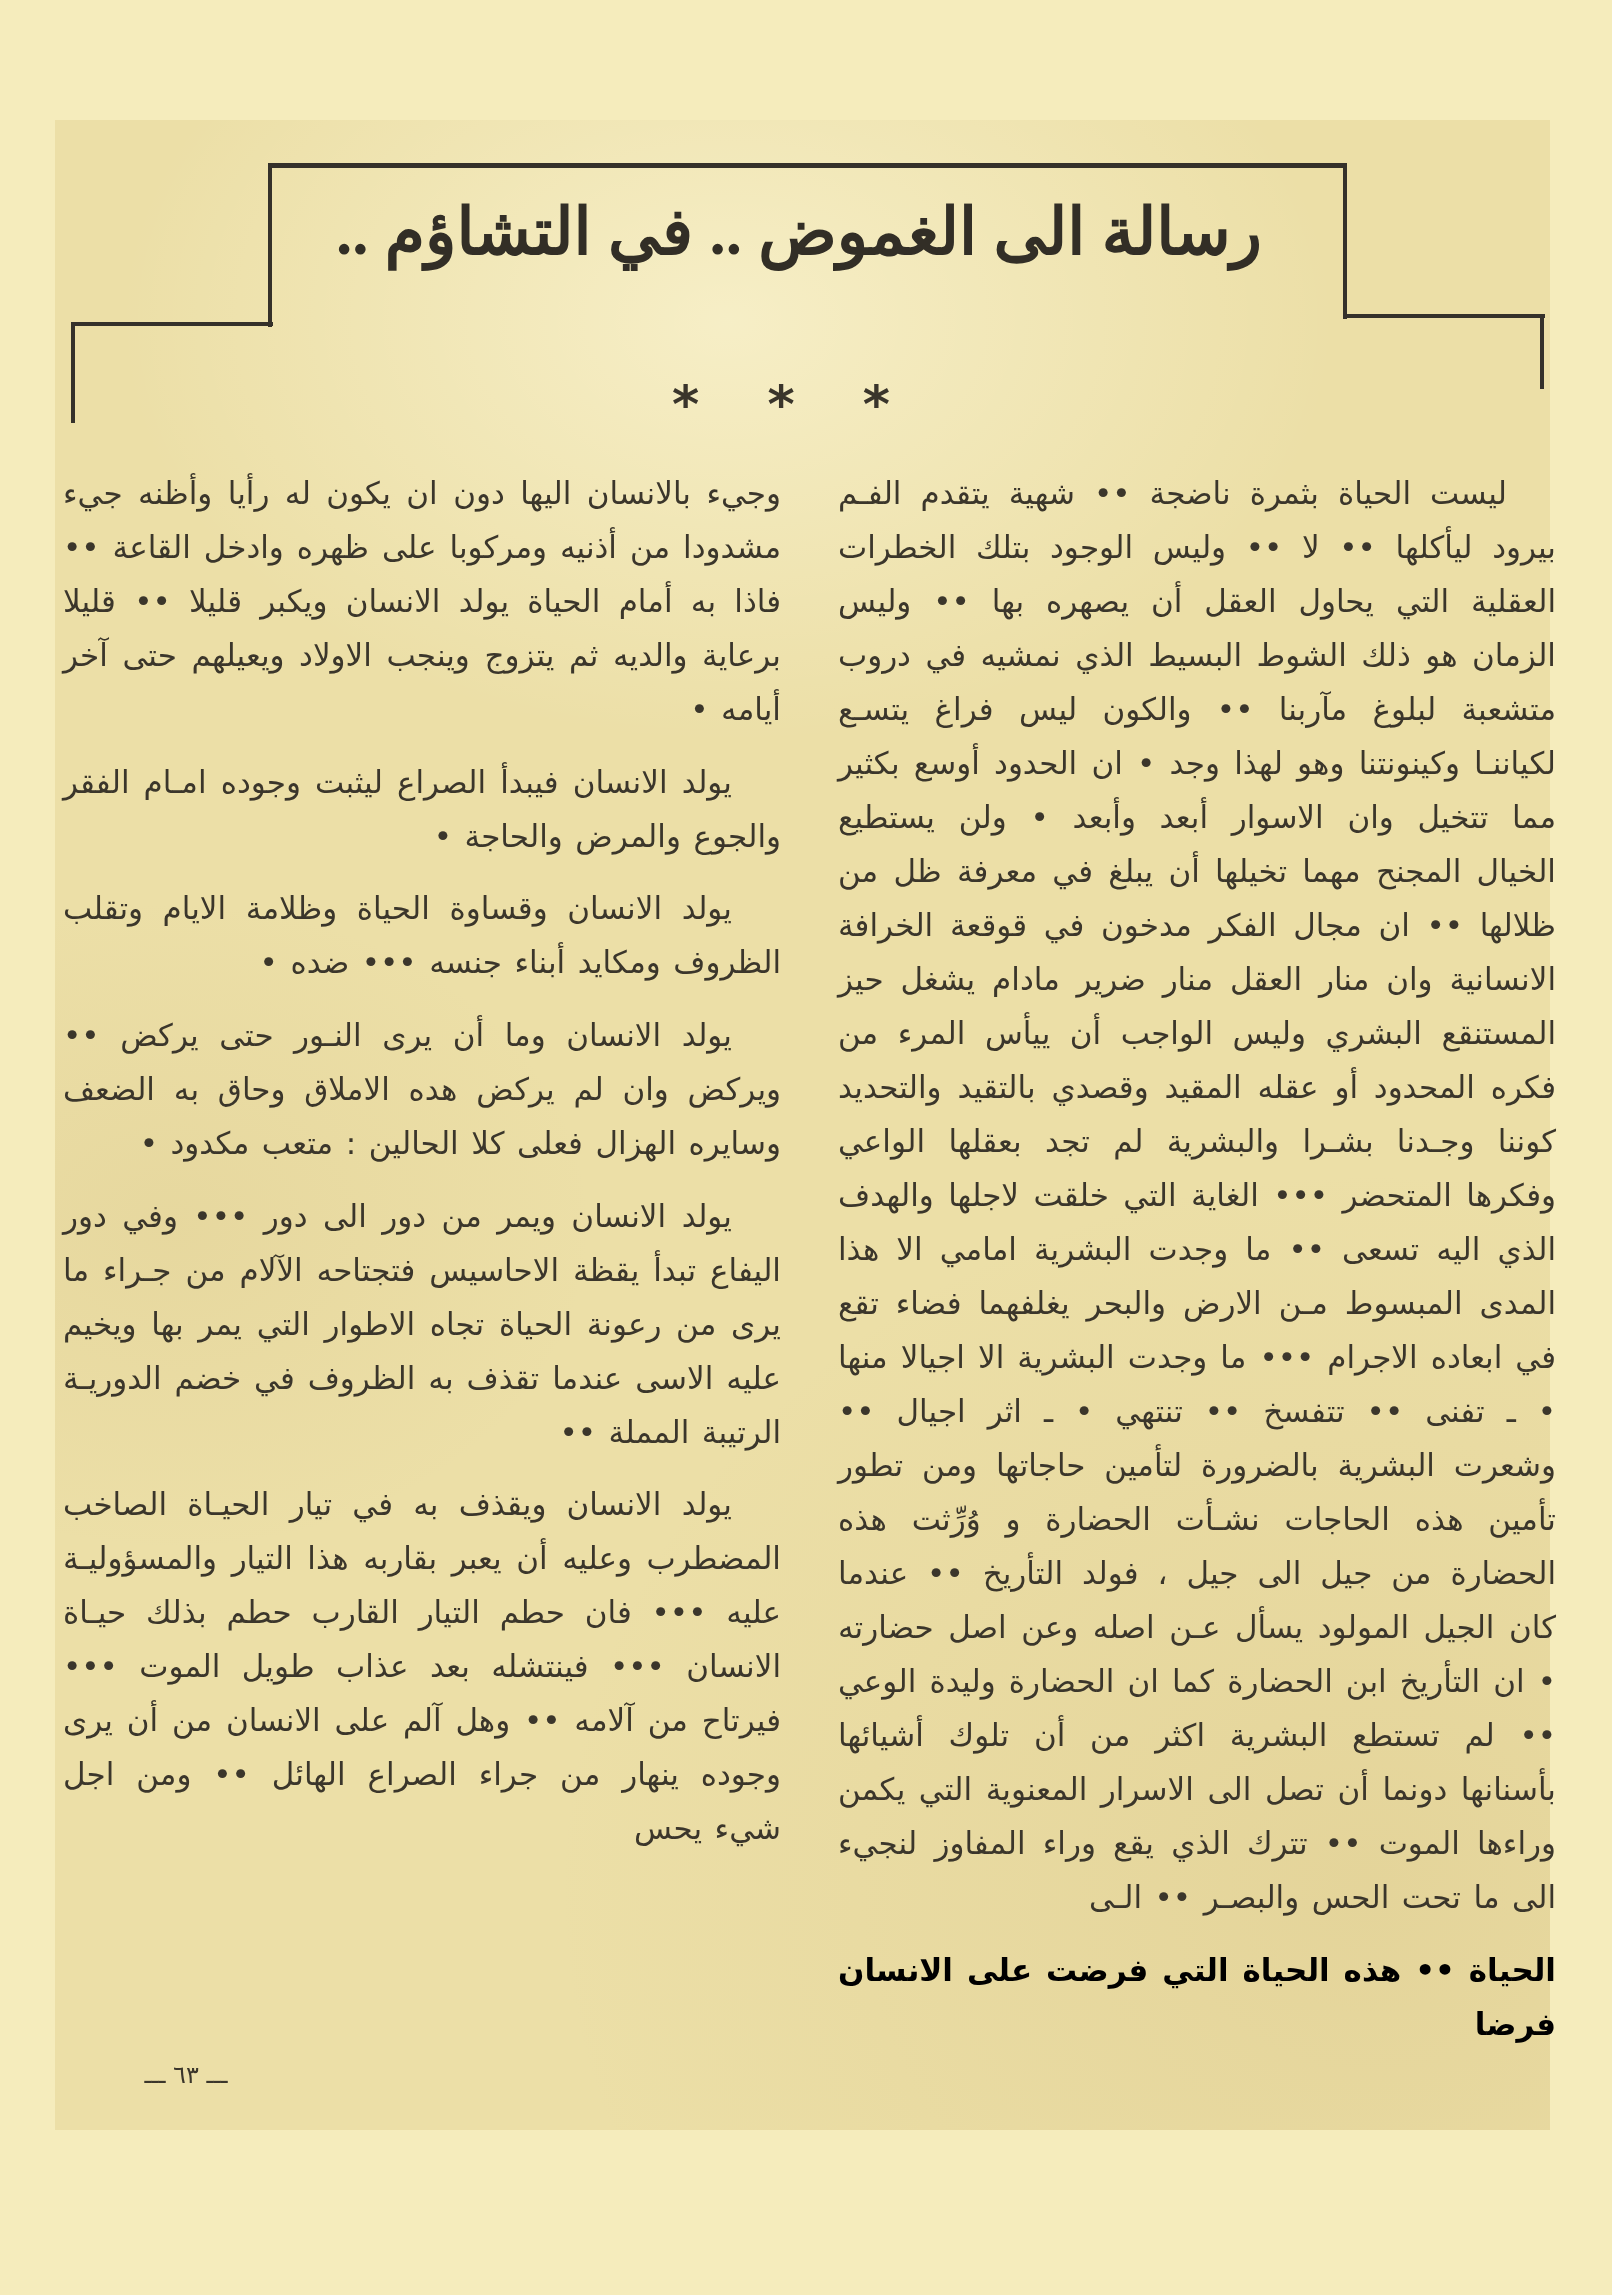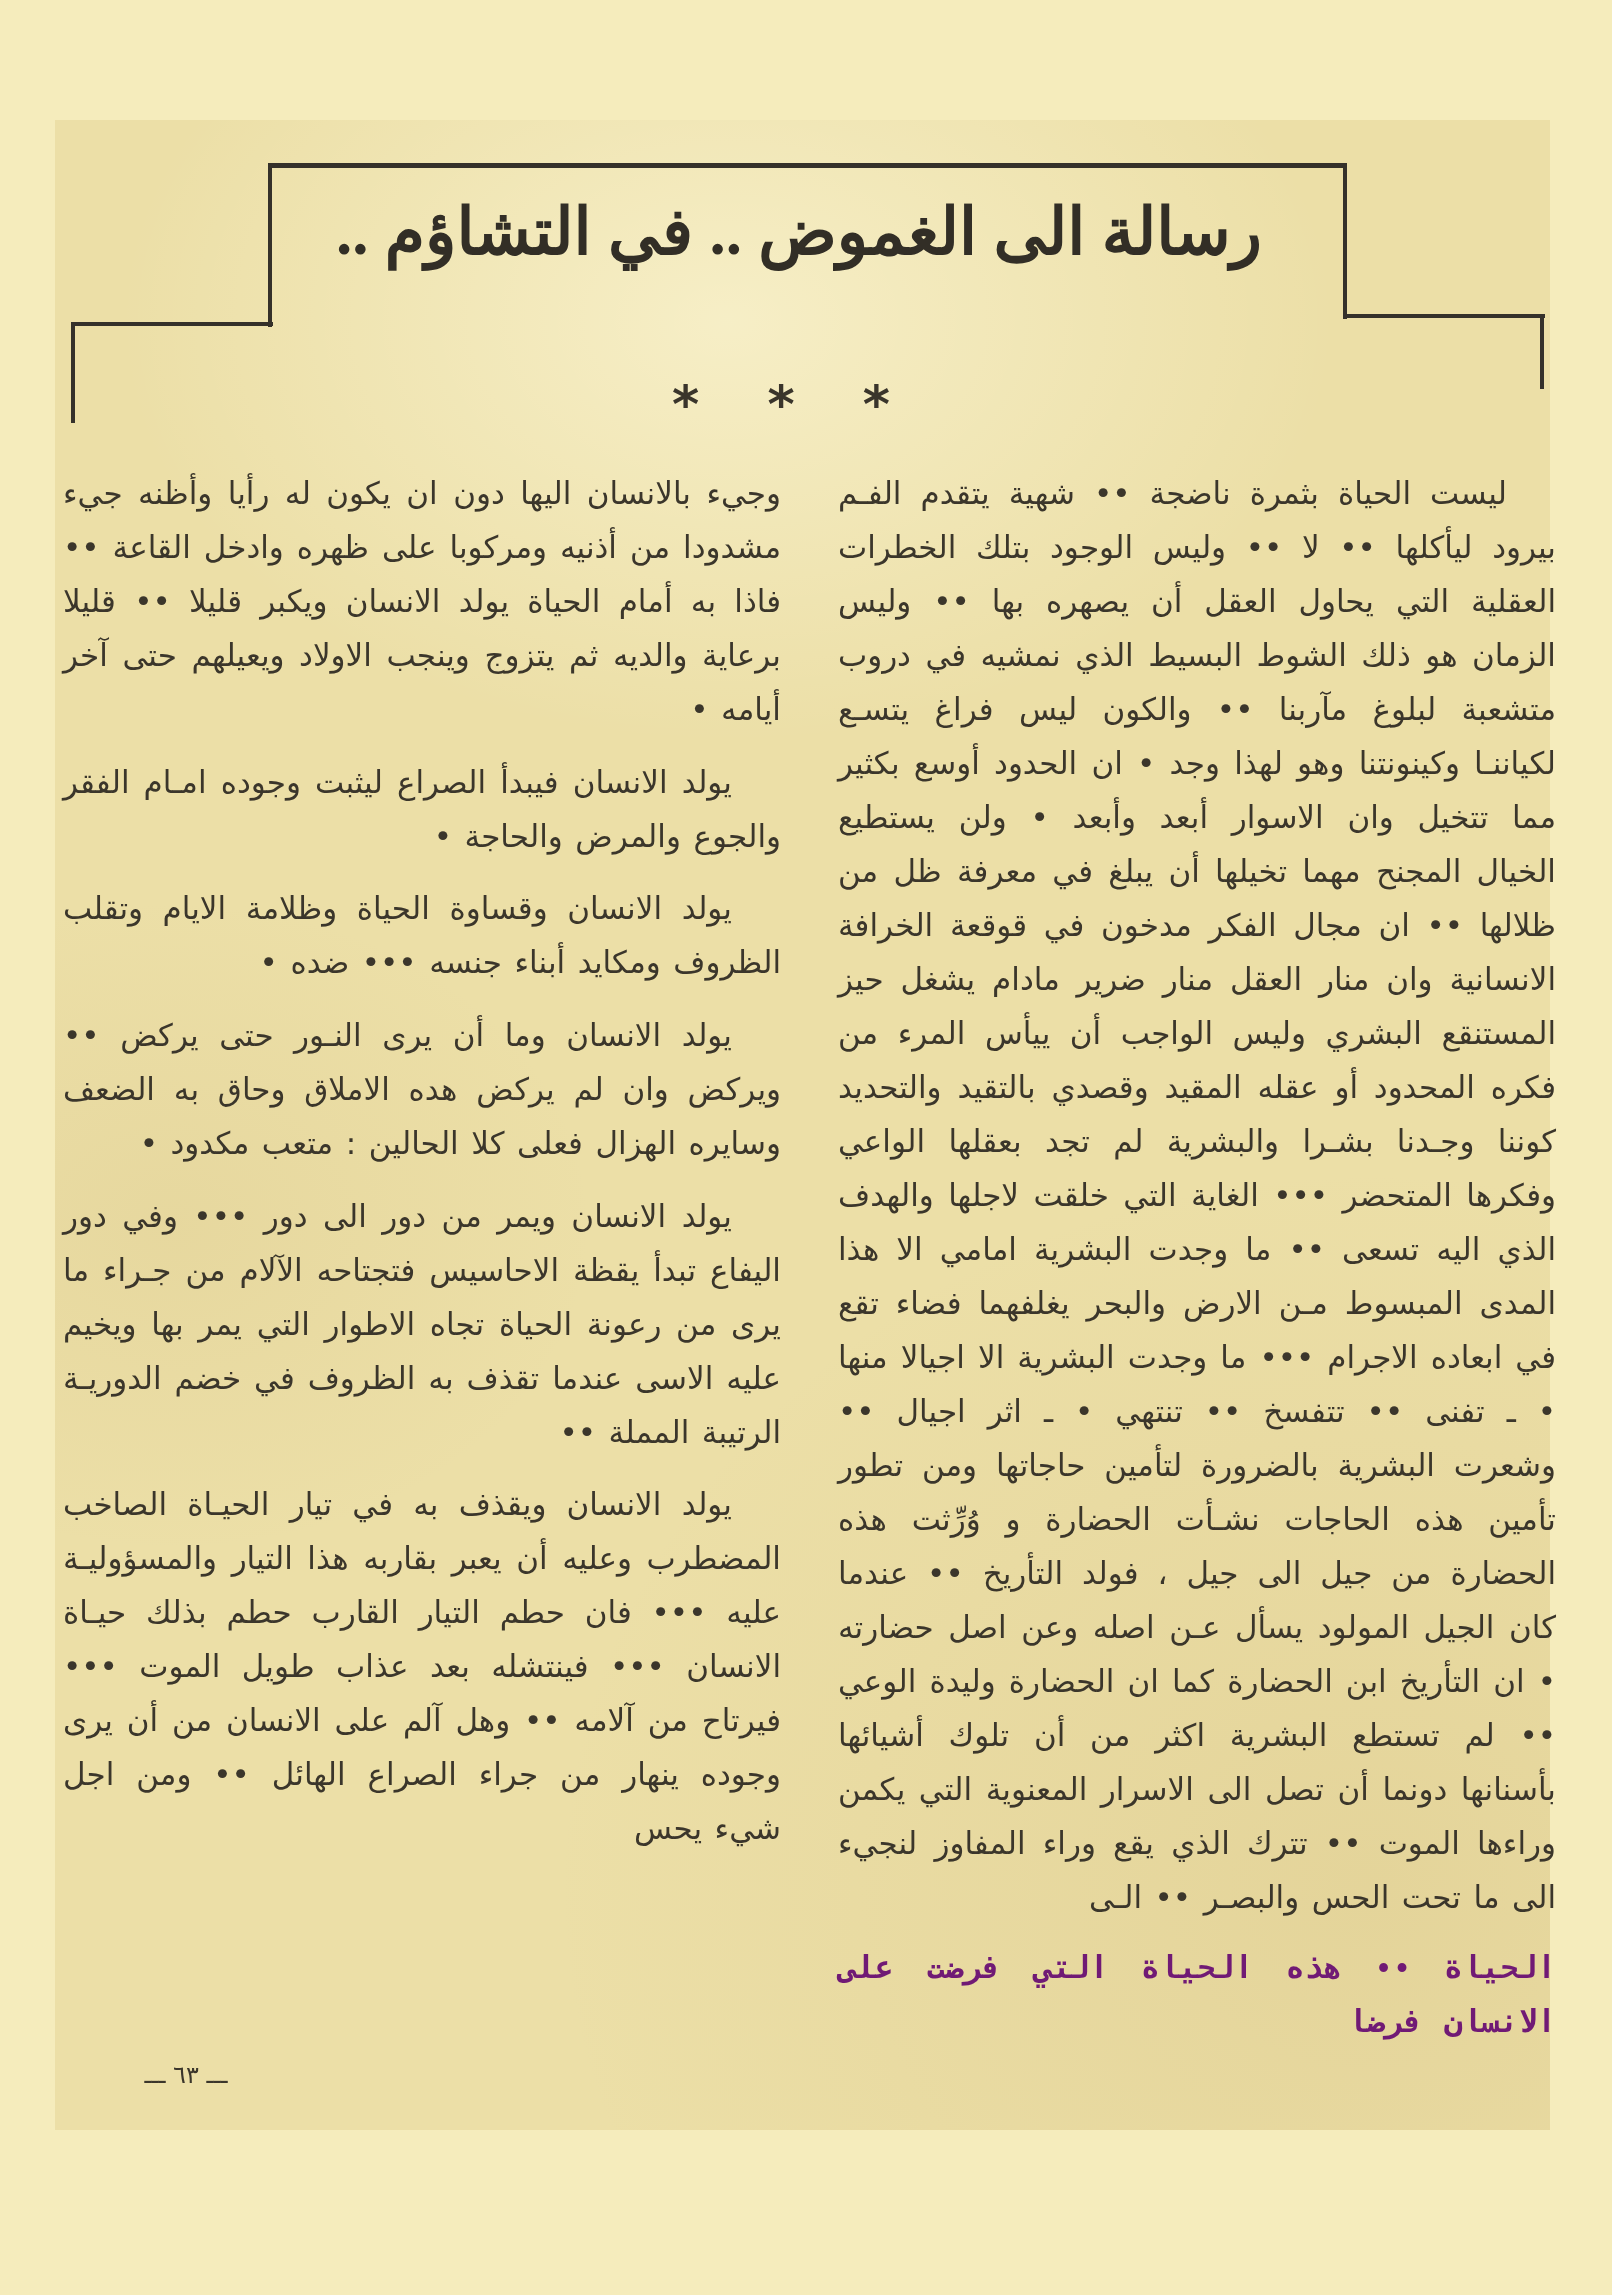--- a/index.html
+++ b/index.html
@@ -86,22 +86,21 @@
     margin: 0 0 18.7px 0;
     font-size: 31px;
     line-height: 54px;
     text-align: justify;
     color: #3b362b;
     word-spacing: 2.7px;
   }
   .para.indent { text-indent: 49px; }
   .para.bold {
     font-weight: 700;
-    color: #701a75;
-    font-family: Liberation Mono, monospace;
+    color: #000000;
   }
   .pageno {
     position: absolute;
     left: 79px;
     top: 2061px;
     width: 214px;
     text-align: center;
     font-size: 24px;
     color: #3b362b;
     direction: rtl;

